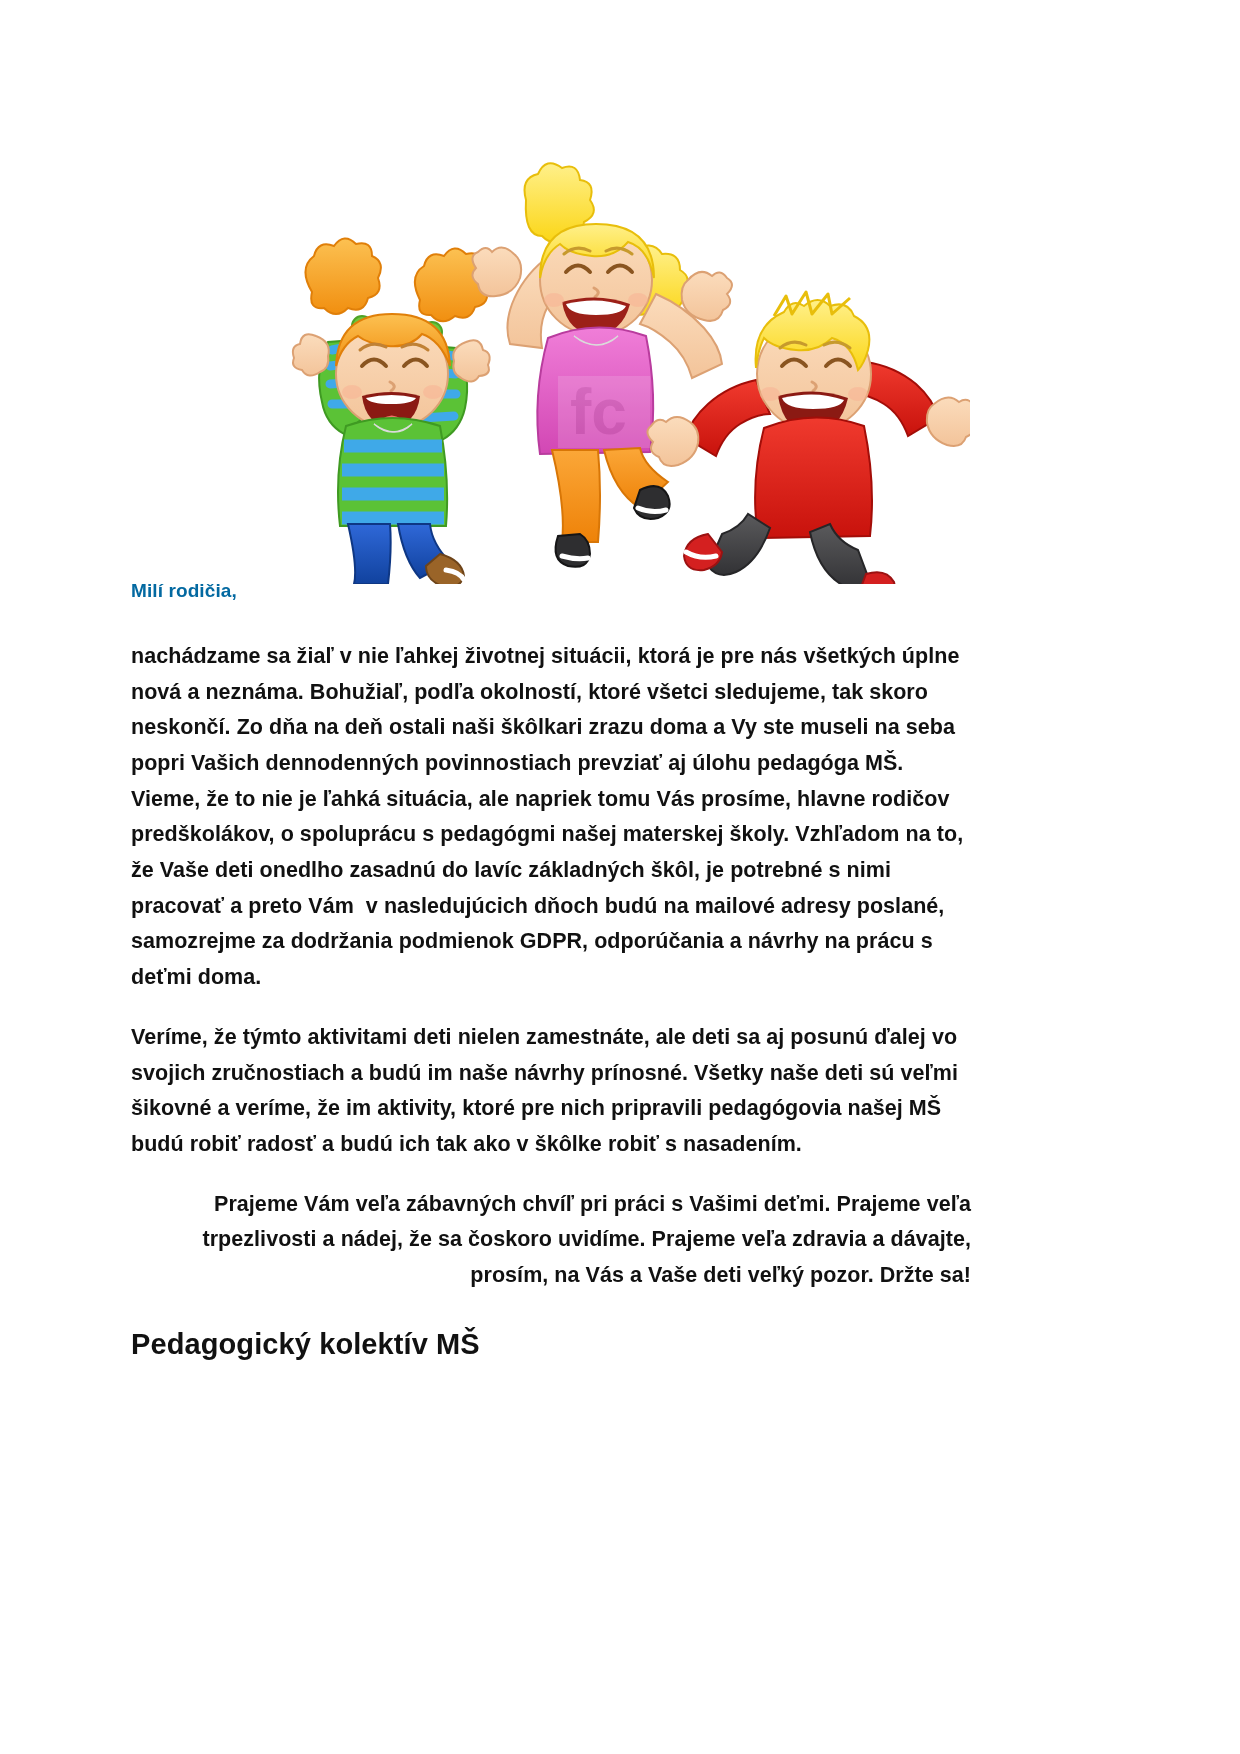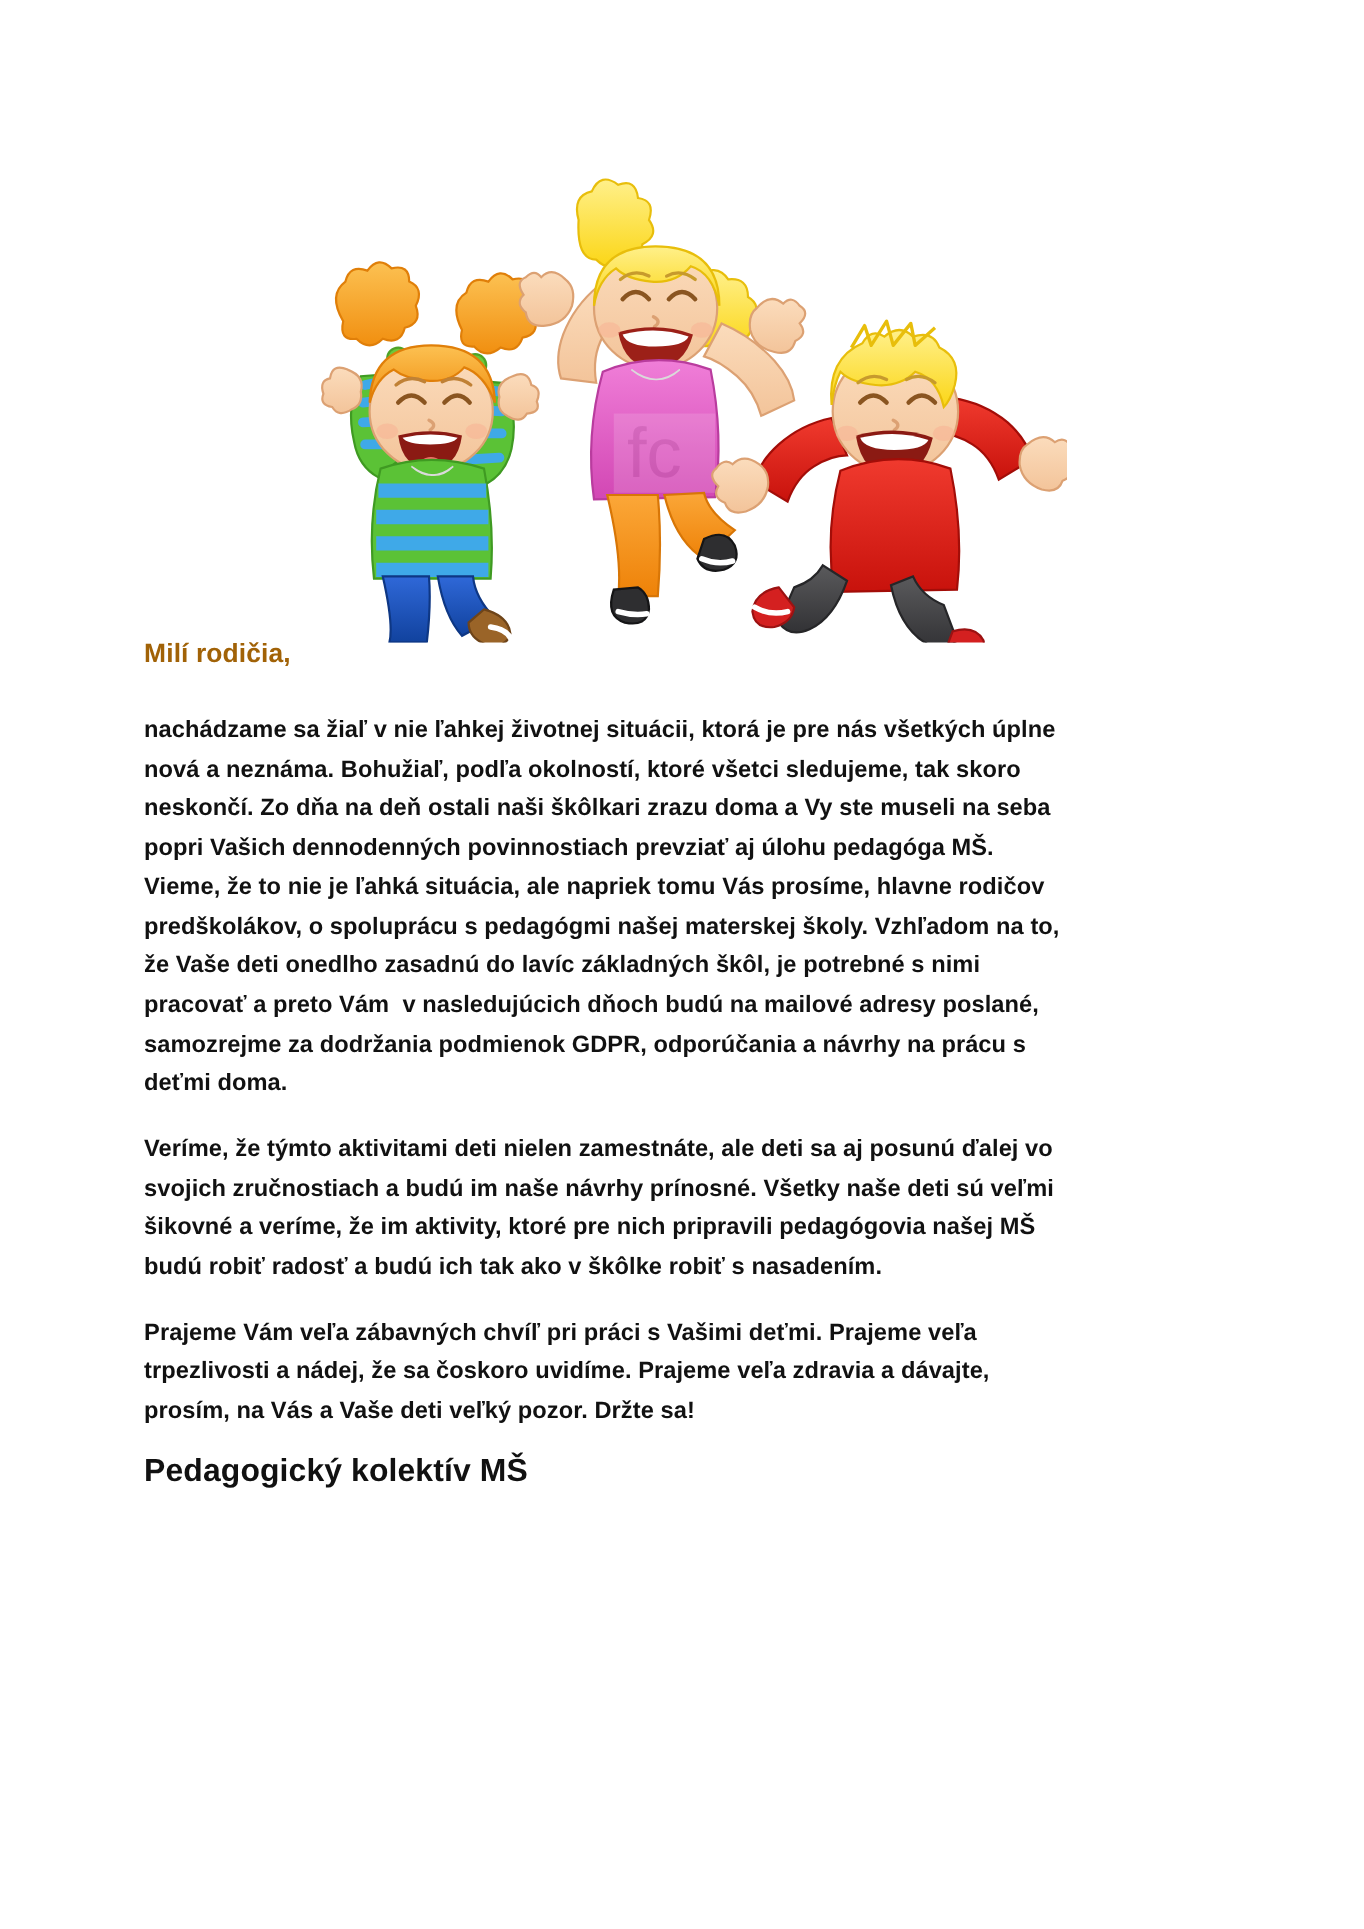--- a/index.html
+++ b/index.html
@@ -24,58 +24,59 @@
   
   .illustration-block {
     position: absolute;
     left: 0;
     top: 104px;
     width: 1240px;
     height: 480px;
     display: flex;
     justify-content: center;
     align-items: flex-end;
+    font-weight: bold;
   }
   .illustration {
     position: relative;
     width: 700px;
     height: 480px;
   }
   .illustration svg {
     display: block;
     width: 100%;
     height: 100%;
   }
 
   
   .doc-body {
     position: absolute;
     left: 131px;
     top: 578px;
     width: 840px;
   }
   .greeting {
-    font-size: 24px;
+    font-size: 19px;
     font-weight: bold;
-    color: #a16207;
+    color: #0369a1;
     line-height: 1.42;
     letter-spacing: 0.1px;
     margin: 0 0 34px 0;
   }
   .para {
     font-size: 21.5px;
     font-weight: 700;
     color: #111111;
     line-height: 1.66;
     letter-spacing: 0.05px;
     margin: 0 0 24px 0;
     white-space: pre-wrap;
     text-align: left;
   }
-  .para.last-para { margin-bottom: 16px; }
+  .para.last-para { margin-bottom: 30px; text-align: right; }
   .signature {
     font-size: 29px;
     font-weight: bold;
     color: #111111;
     line-height: 1.42;
     letter-spacing: 0.1px;
     margin: 0;
   }
 </style>
 </head>

